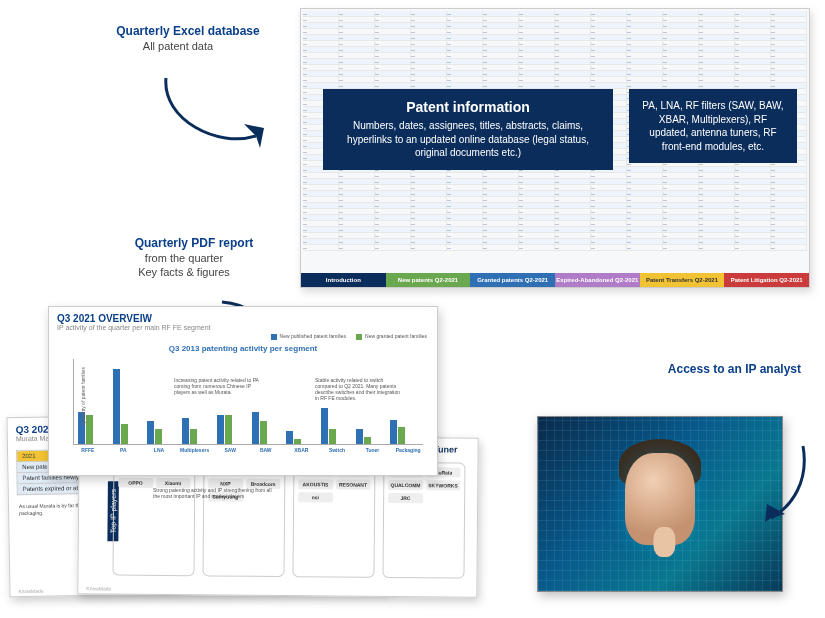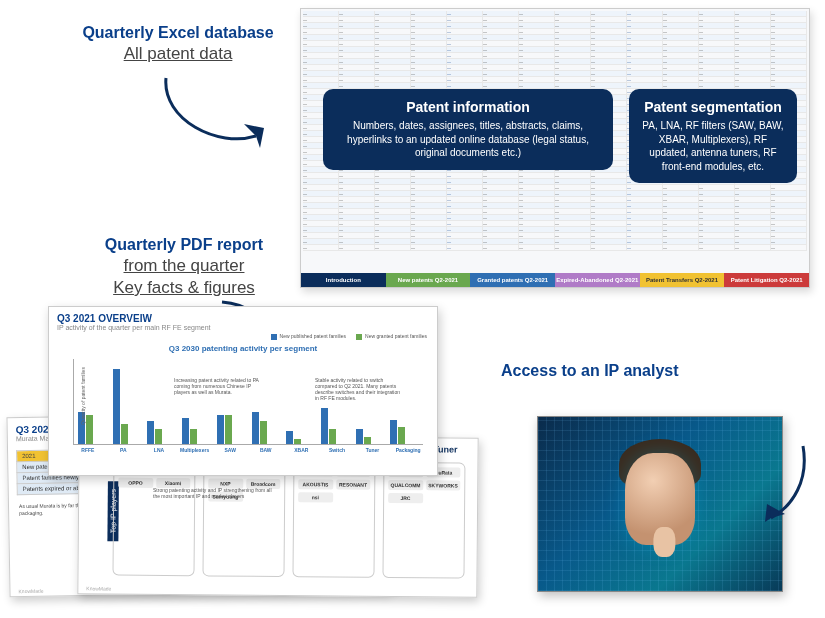--- a/index.html
+++ b/index.html
@@ -15,27 +15,27 @@
   
   .excel-callout {
     position: absolute;
     left: 68px; top: 24px;
     text-align: center;
     width: 220px;
   }
   .callout-title {
     color: #0a3f8a;
     font-weight: 700;
-    font-size: 16px;
+    font-size: 12px;
+    margin-left: 20px;
   }
   .callout-sub {
     color: #444;
-    font-size: 17px;
+    font-size: 11px;
     margin-top: 2px;
-    text-decoration: underline;
   }
   .arrow1 { position:absolute; left:158px; top:72px; }
 
   
   .excel-mock {
     position: absolute;
     left: 300px; top: 8px;
     width: 510px; height: 280px;
     border: 1px solid #ccc;
     background: #f7f8fa;
@@ -49,21 +49,21 @@
   .excel-row:nth-child(odd){ background:#eef4fb; }
   .excel-cell { flex:1; border-right:1px solid #e8e8e8; overflow:hidden; white-space:nowrap; }
   .excel-blue { color:#0a3f8a; }
 
   .overlay-box {
     position: absolute;
     background: #0b2d5b;
     color: #fff;
     padding: 10px 12px;
     text-align: center;
-    border-radius: 10px;
+    border-radius: 0;
   }
   .overlay-box .ob-title { font-weight:700; font-size:14px; margin-bottom:4px; }
   .overlay-box .ob-body  { font-size:10px; line-height:1.35; }
   .ob1 { left: 22px; top: 80px; width: 290px; }
   .ob2 { left: 328px; top: 80px; width: 168px; }
 
   .excel-tabs {
     position:absolute; left:0; right:0; bottom:0; height:14px;
     display:flex; font-size:6px; color:#fff; font-weight:600;
   }
@@ -129,21 +129,21 @@
   .s3-hdr{color:#0a3f8a;font-weight:700;font-size:10px;padding:6px 8px 0;}
   .s3-sub{color:#888;font-size:7px;padding:0 8px;}
   .s3-table{margin:8px; border-collapse:collapse; font-size:6px;}
   .s3-table td{border:1px solid #ccc;padding:2px 5px;}
   .s3-lh{background:#dfeaf5;color:#333;}
   .s3-y{background:#f1c232;}
   .s3-bullets{margin:4px 10px; font-size:5px; color:#444; line-height:1.4;}
 
   
   .analyst-callout{
-    position:absolute; right:24px; top:362px; width:300px; text-align:left;
+    position:absolute; right:24px; top:362px; width:300px; text-align:right;
   }
   .analyst-img{
     position:absolute; right:42px; top:416px; width:246px; height:176px;
     background: linear-gradient(135deg,#0a2a4a,#08598a 40%,#0a788f 70%,#083a58);
     border:1px solid #888; box-shadow:2px 4px 10px rgba(0,0,0,.25);
     overflow:hidden;
   }
   .analyst-img::before{
     content:""; position:absolute; inset:0;
     background:
@@ -821,21 +821,20 @@
         <div class="excel-cell">—</div>
         <div class="excel-cell">—</div>
       </div>
     </div>
 
   <div class="overlay-box ob1">
     <div class="ob-title">Patent information</div>
     <div class="ob-body">Numbers, dates, assignees, titles, abstracts, claims, hyperlinks to an updated online database (legal status, original documents etc.)</div>
   </div>
   <div class="overlay-box ob2">
-    <div class="ob-title">Patent segmentation</div>
     <div class="ob-body">PA, LNA, RF filters (SAW, BAW, XBAR, Multiplexers), RF updated, antenna tuners, RF front-end modules, etc.</div>
   </div>
 
   <div class="excel-tabs">
     <div class="tab t0">Introduction</div>
     <div class="tab t1">New patents Q2-2021</div>
     <div class="tab t2">Granted patents Q2-2021</div>
     <div class="tab t3">Expired-Abandoned Q2-2021</div>
     <div class="tab t4">Patent Transfers Q2-2021</div>
     <div class="tab t5">Patent Litigation Q2-2021</div>
@@ -920,21 +919,21 @@
     <div class="footer">KnowMade</div>
   </div>
 
   <div class="slide slide1">
     <div class="slide-hdr">Q3 2021 OVERVEIW</div>
     <div class="slide-subhdr">IP activity of the quarter per main RF FE segment</div>
     <div class="legend">
       <span><span class="lg-swatch lg-blue"></span><span>New published patent families</span></span>
       <span><span class="lg-swatch lg-green"></span><span>New granted patent families</span></span>
     </div>
-    <div class="chart-title">Q3 2030 patenting activity per segment</div>
+    <div class="chart-title">Q3 2013 patenting activity per segment</div>
     <div class="bar-chart" id="bar-chart">
       <div class="ylab">Quantity of patent families</div>
       <div class="note note1">Increasing patent activity related to PA coming from numerous Chinese IP players as well as Murata.</div>
       <div class="note note2">Stable activity related to switch compared to Q2 2021. Many patents describe switches and their integration in RF FE modules.</div>
     <div class="bar-pair">
           <div class="bar bb" style="height: 31.4286px;"></div>
           <div class="bar bg" style="height: 28.5714px;"></div>
         </div>
         <div class="bar-pair">
           <div class="bar bb" style="height: 74.2857px;"></div>

